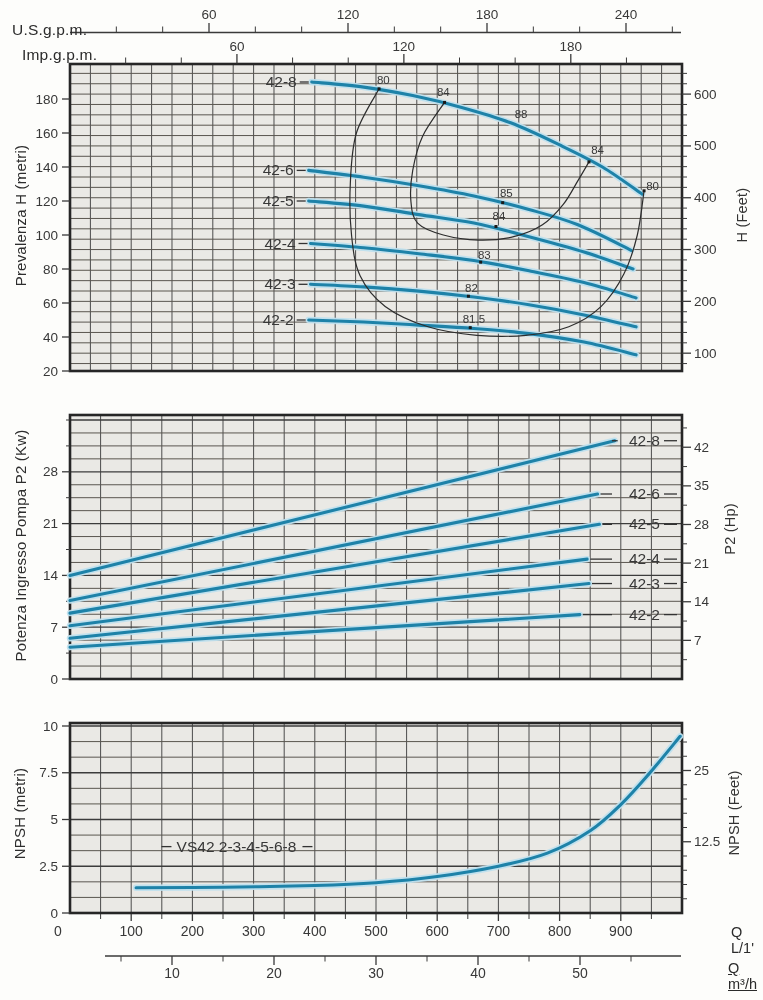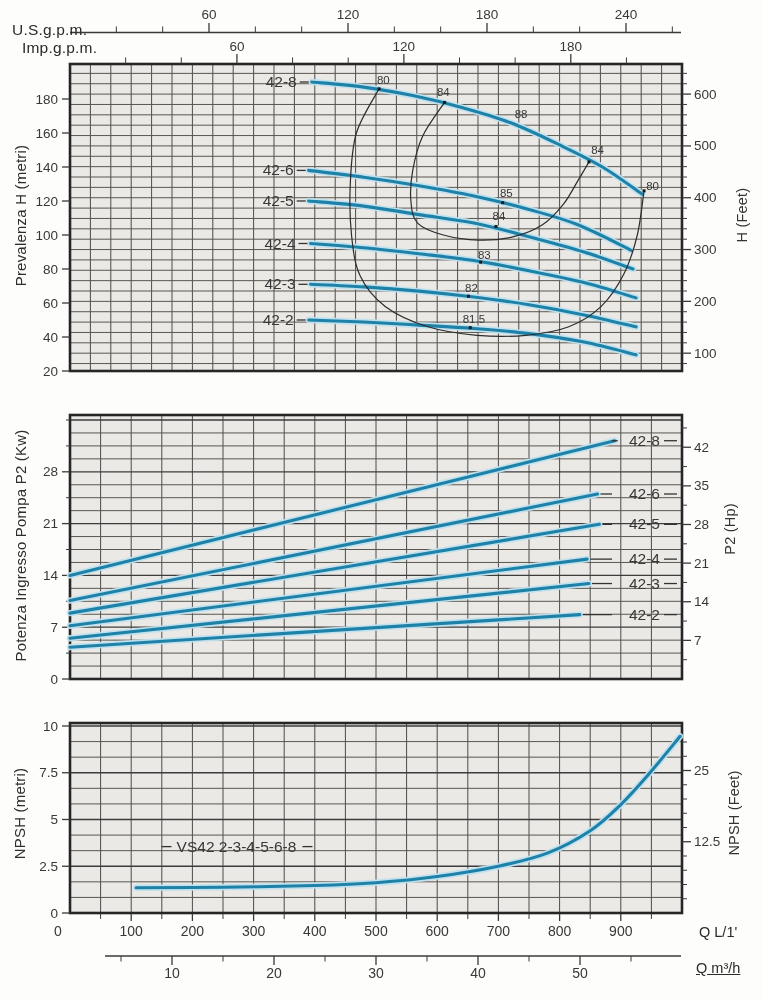--- a/index.html
+++ b/index.html
@@ -3,21 +3,21 @@
 <meta charset="utf-8">
 <style>
   html,body{margin:0;padding:0;background:#ffffff;}
   #fig{position:relative;width:763px;height:1000px;background:#fdfdfb;overflow:hidden;
        font-family:"Liberation Sans", sans-serif;}
   #plot{position:absolute;left:0;top:0;}
   .hlab{position:absolute;font-size:15.5px;color:#2b2b2b;letter-spacing:0.2px;}
   .vlab{position:absolute;text-align:center;transform:rotate(-90deg);font-size:15px;
         color:#2d2d2d;white-space:nowrap;letter-spacing:0.2px;}
   .vlab.r{font-size:14.5px;color:#333;}
-  .blab{position:absolute;font-size:14.5px;color:#2b2b2b;}
+  .blab{position:absolute;font-size:14.5px;color:#2b2b2b;margin-left:32px;}
   svg text{font-family:"Liberation Sans", sans-serif;fill:#383838;}
 </style>
 </head>
 <body>
 
 <div id="fig">
   <svg id="plot" width="763" height="1000">
       <g>
         <rect x="70" y="64" width="612" height="307" fill="#eae9e5"></rect>
         <g>
@@ -433,21 +433,21 @@
         <line x1="478.00081599999993" y1="956" x2="478.00081599999993" y2="965" stroke="#3a3a3a" stroke-width="1.3"></line>
         <text x="478.00081599999993" y="978" font-size="14" text-anchor="middle">40</text>
         <line x1="529.000918" y1="956" x2="529.000918" y2="961.5" stroke="#3a3a3a" stroke-width="1"></line>
         <line x1="580.0010199999999" y1="956" x2="580.0010199999999" y2="965" stroke="#3a3a3a" stroke-width="1.3"></line>
         <text x="580.0010199999999" y="978" font-size="14" text-anchor="middle">50</text>
         <line x1="631.0011219999999" y1="956" x2="631.0011219999999" y2="961.5" stroke="#3a3a3a" stroke-width="1"></line>
       </g>
     </svg>
 
   <div class="hlab" style="left:12px;top:6px;margin-top:15px;">U.S.g.p.m.</div>
-  <div class="hlab" style="left:22px;top:39px;">Imp.g.p.m.</div>
+  <div class="hlab" style="left:22px;top:46px;">Imp.g.p.m.</div>
 
   <div class="vlab" style="left:-140px;top:207px;width:320px;">Prevalenza H (metri)</div>
   <div class="vlab r" style="left:642px;top:207px;width:200px;">H (Feet)</div>
 
   <div class="vlab" style="left:-120px;top:537px;width:280px;">Potenza Ingresso Pompa P2 (Kw)</div>
   <div class="vlab r" style="left:630px;top:521px;width:200px;">P2 (Hp)</div>
 
   <div class="vlab" style="left:-81px;top:805px;width:200px;">NPSH (metri)</div>
   <div class="vlab r" style="left:634px;top:805px;width:200px;">NPSH (Feet)</div>
 

